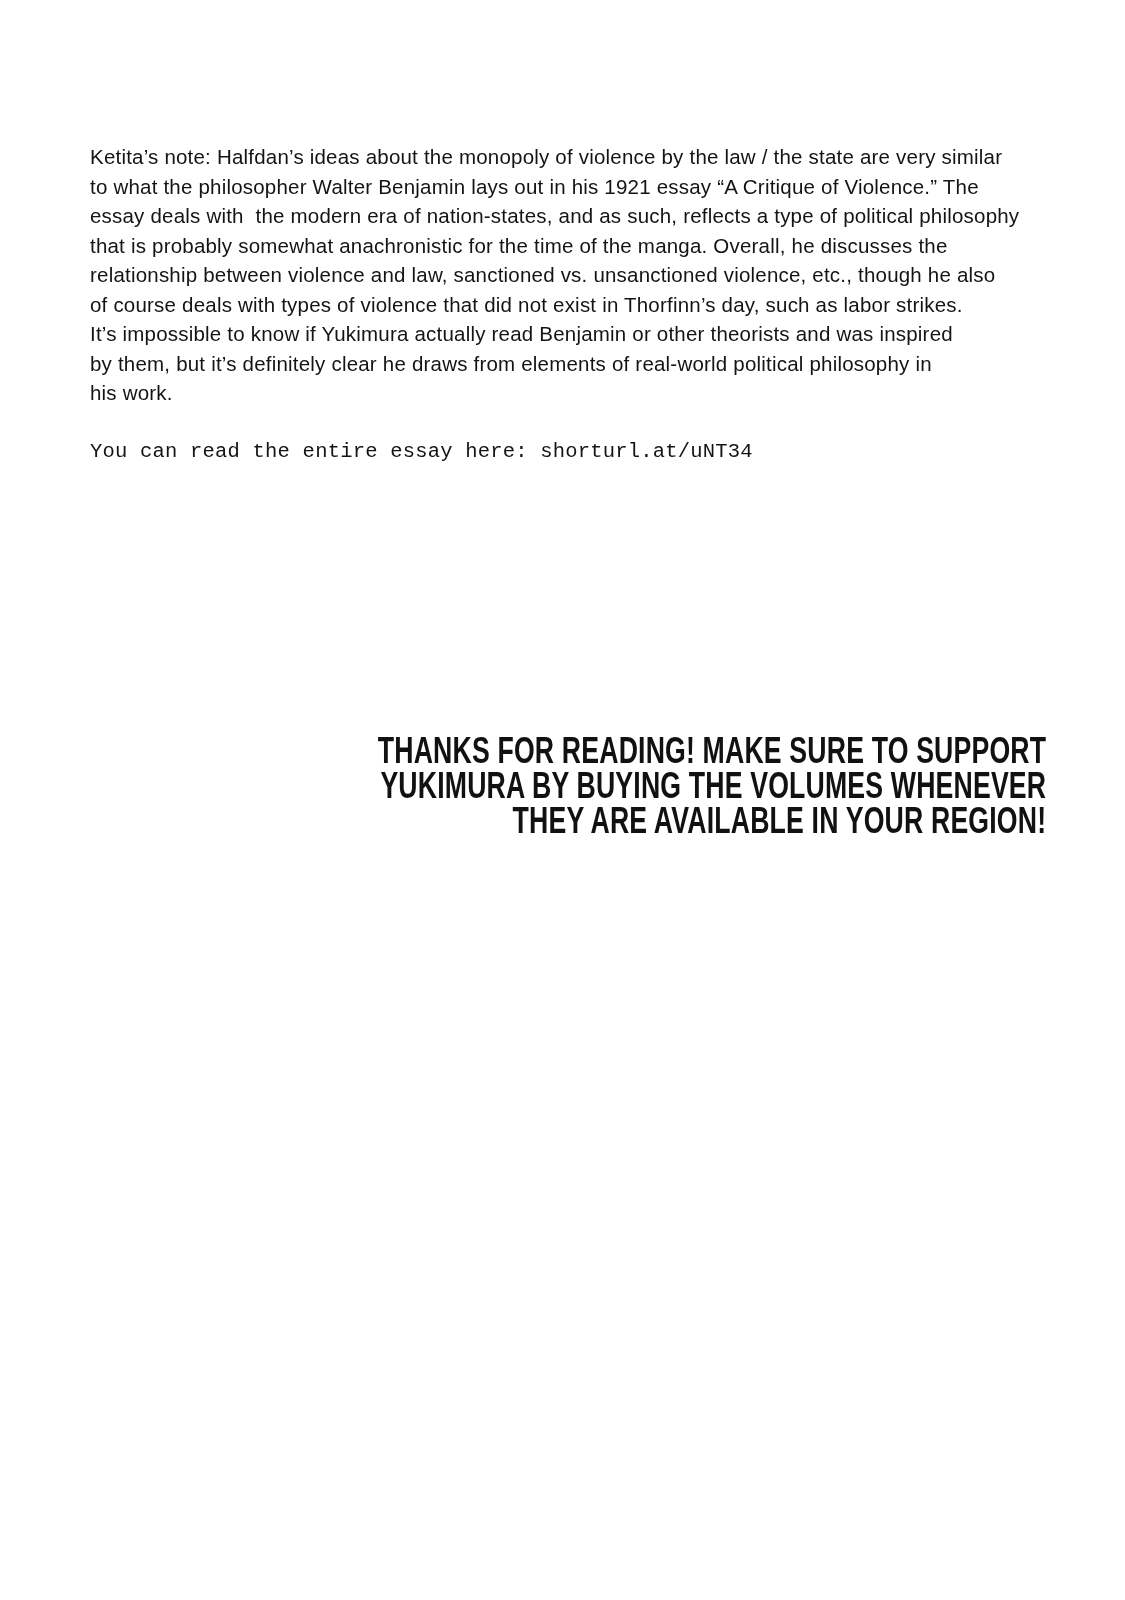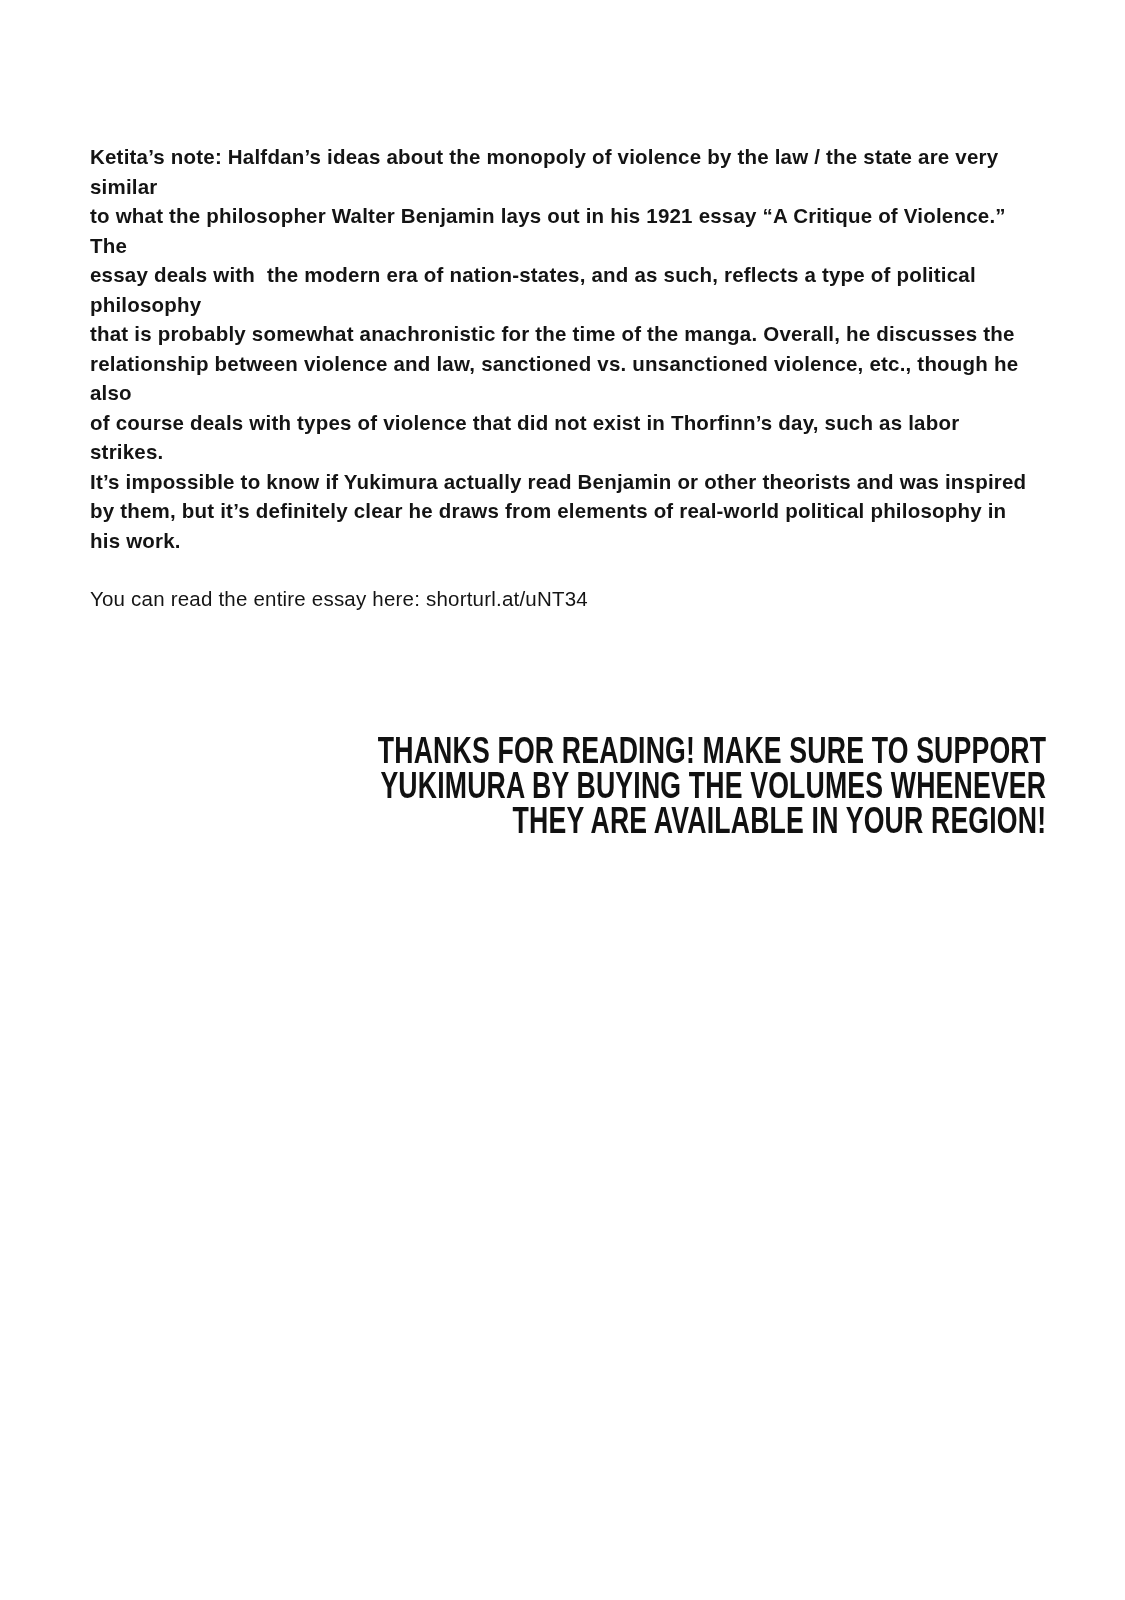--- a/index.html
+++ b/index.html
@@ -30,26 +30,25 @@
   }
 
   .note-paragraph {
     font-family: "Liberation Sans", sans-serif;
     font-size: 20.5px;
     line-height: 29.5px;
     color: #141414;
     letter-spacing: 0.01em;
     white-space: pre-wrap;
     margin: 0;
-    font-weight: bold;
   }
 
   .note-link-line {
     margin-top: 29px;
-    font-family: Liberation Sans, sans-serif;
+    font-family: Liberation Mono, monospace;
     font-size: 20.5px;
     line-height: 29.5px;
     color: #141414;
     letter-spacing: 0.01em;
     white-space: pre-wrap;
   }
 
   .thanks-block {
     position: absolute;
     left: 0;

